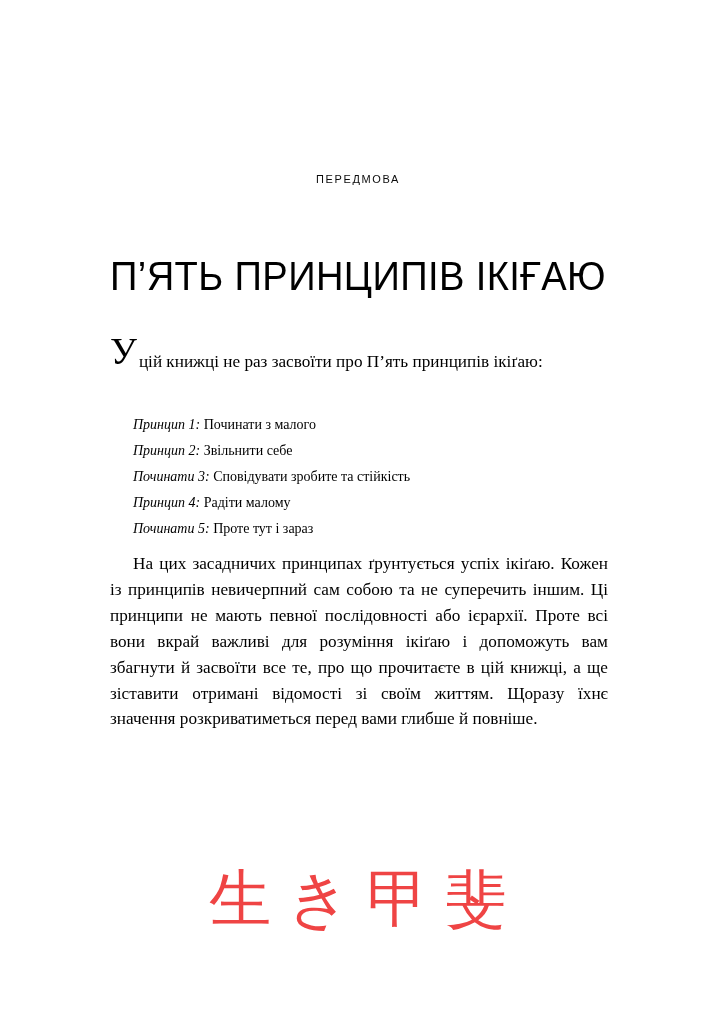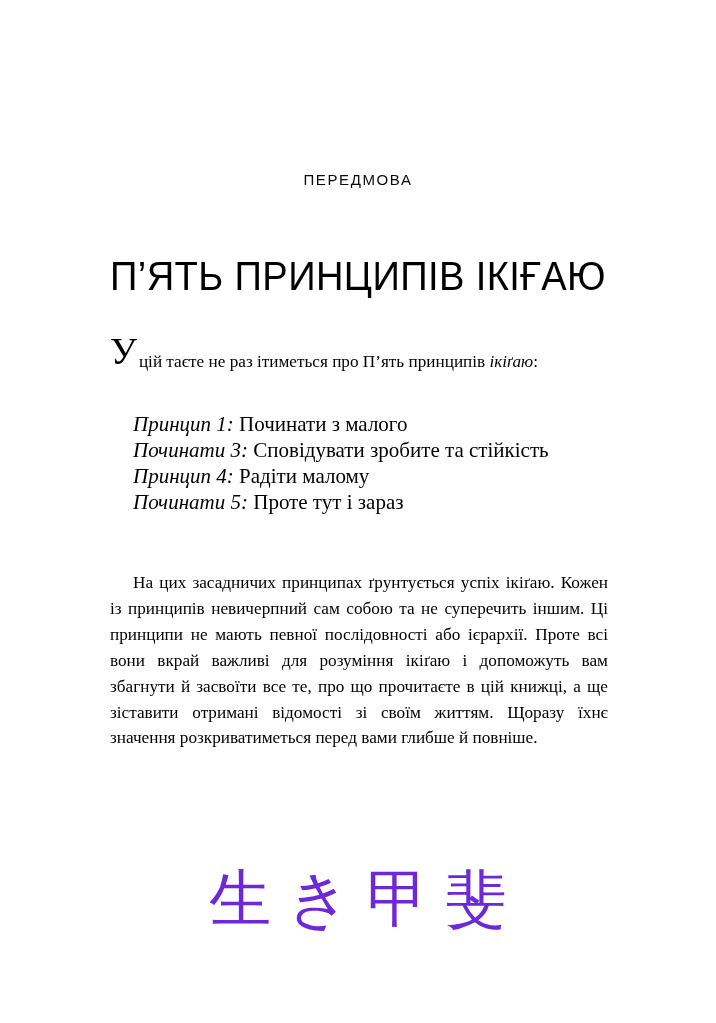--- a/index.html
+++ b/index.html
@@ -25,21 +25,21 @@
   }
 
   
   .section-label {
     position: absolute;
     top: 168px;
     left: 0;
     width: 716px;
     text-align: center;
     font-family: "Liberation Sans", "DejaVu Sans", sans-serif;
-    font-size: 21px;
+    font-size: 15px;
     line-height: 20px;
     letter-spacing: 1.6px;
     color: #0b0b0b;
     font-weight: 400;
     font-variant-caps: small-caps;
     text-transform: lowercase;
     white-space: nowrap;
   }
 
   
@@ -88,49 +88,48 @@
     font-weight: 400;
   }
 
   .intro-text {
     display: block;
     padding-left: 1px;
     padding-top: 9px;
   }
 
   .italic {
-    font-style: italic;
   }
 
   
   .principles {
     position: absolute;
     left: 133px;
     top: 412px;
     width: 470px;
     margin: 0;
     padding: 0;
     list-style: none;
   }
 
   .principles li {
-    font-size: 21px;
+    font-size: 14px;
     line-height: 25.9px;
     white-space: nowrap;
   }
 
   .principle-label {
     font-style: italic;
   }
 
   
   .body-block {
     position: absolute;
     left: 110px;
-    top: 570px;
+    top: 551px;
     width: 498px;
   }
 
   .body-block p {
     margin: 0;
     font-size: 17.2px;
     line-height: 25.9px;
     text-align: justify;
     text-justify: inter-word;
     text-indent: 23px;
@@ -142,43 +141,44 @@
     position: absolute;
     top: 862px;
     left: 0;
     width: 716px;
     text-align: center;
     font-family: "DejaVu Sans", "Liberation Sans", sans-serif;
     font-size: 62px;
     line-height: 74px;
     letter-spacing: 16px;
     text-indent: 16px;
-    color: #6d28d9;
+    color: #ef4444;
     font-weight: 400;
     white-space: nowrap;
   }
 </style>
 </head>
 <body>
 
 <div class="page">
 
   <div class="section-label">Передмова</div>
 
   <h1 class="chapter-title">П’ЯТЬ ПРИНЦИПІВ ІКІҒАЮ</h1>
 
   <div class="text-column">
     <p class="intro">
       <span class="dropcap">У</span>
-      <span class="intro-text"><span>цій таєте не раз ітиметься про П’ять принципів </span><span class="italic">ікіґаю</span><span>:</span></span>
+      <span class="intro-text"><span>цій книжці не раз засвоїти про П’ять принципів </span><span class="italic">ікіґаю</span><span>:</span></span>
     </p>
   </div>
 
   <ul class="principles">
     <li><span class="principle-label">Принцип 1:</span><span> Починати з малого</span></li>
+    <li><span class="principle-label">Принцип 2:</span><span> Звільнити себе</span></li>
     <li><span class="principle-label">Починати 3:</span><span> Сповідувати зробите та стійкість</span></li>
     <li><span class="principle-label">Принцип 4:</span><span> Радіти малому</span></li>
     <li><span class="principle-label">Починати 5:</span><span> Проте тут і зараз</span></li>
   </ul>
 
   <div class="body-block">
     <p>На цих засадничих принципах ґрунтується успіх ікіґаю. Кожен із принципів невичерпний сам собою та не супере­чить іншим. Ці принципи не мають певної послідовності або ієрархії. Проте всі вони вкрай важливі для розуміння ікіґаю і допоможуть вам збагнути й засвоїти все те, про що прочи­таєте в цій книжці, а ще зіставити отримані відомості зі своїм життям. Щоразу їхнє значення розкриватиметься перед ва­ми глибше й повніше.</p>
   </div>
 
   <div class="kanji">生き甲斐</div>

